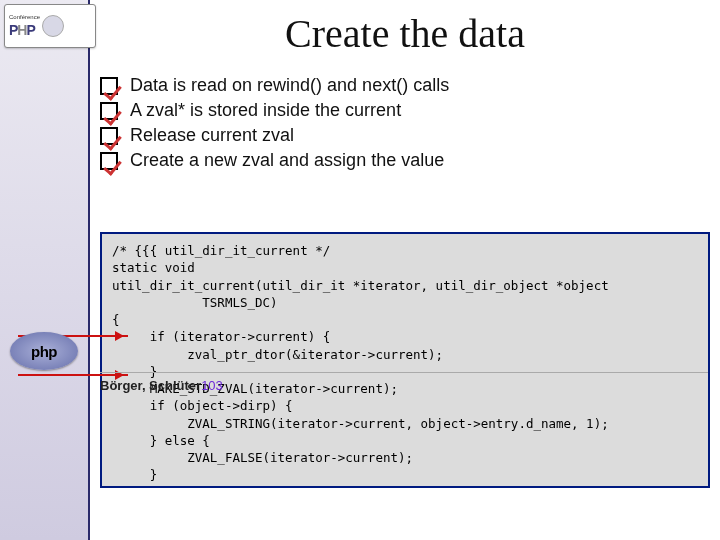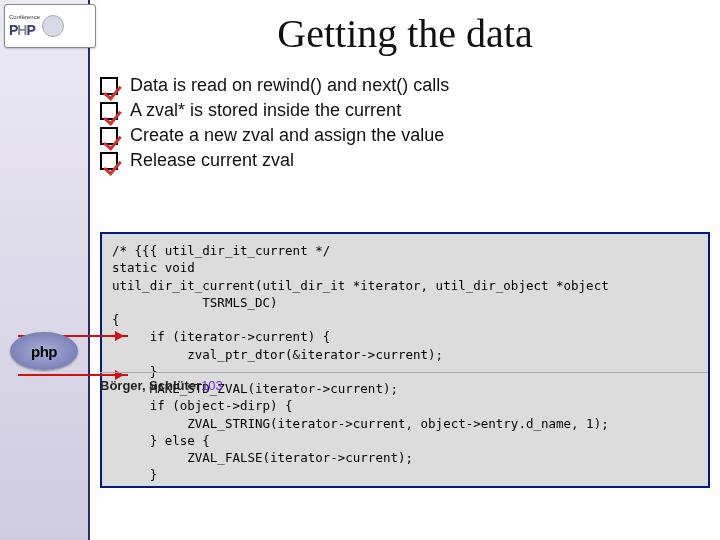--- a/index.html
+++ b/index.html
@@ -38,38 +38,38 @@
   <div class="vline"></div>
 
   <div class="conf-logo">
     <div>
       <div class="conf-text">Conférence</div>
       <div class="conf-php"><span class="p">P</span><span class="h">H</span><span class="p">P</span></div>
     </div>
     <div class="eleph"></div>
   </div>
 
-  <div class="title">Getting the data</div>
+  <div class="title">Create the data</div>
 
   <div class="bullets">
     <div class="bullet-row">
       <div class="check"></div>
       <div class="bullet-text">Data is read on rewind() and next() calls</div>
     </div>
     <div class="bullet-row">
       <div class="check"></div>
       <div class="bullet-text">A zval* is stored inside the current</div>
     </div>
     <div class="bullet-row">
       <div class="check"></div>
-      <div class="bullet-text">Create a new zval and assign the value</div>
+      <div class="bullet-text">Release current zval</div>
     </div>
     <div class="bullet-row">
       <div class="check"></div>
-      <div class="bullet-text">Release current zval</div>
+      <div class="bullet-text">Create a new zval and assign the value</div>
     </div>
   </div>
 
   <div class="codebox">/* {{{ util_dir_it_current */
 static void
 util_dir_it_current(util_dir_it *iterator, util_dir_object *object
             TSRMLS_DC)
 {
      if (iterator-&gt;current) {
           zval_ptr_dtor(&amp;iterator-&gt;current);

